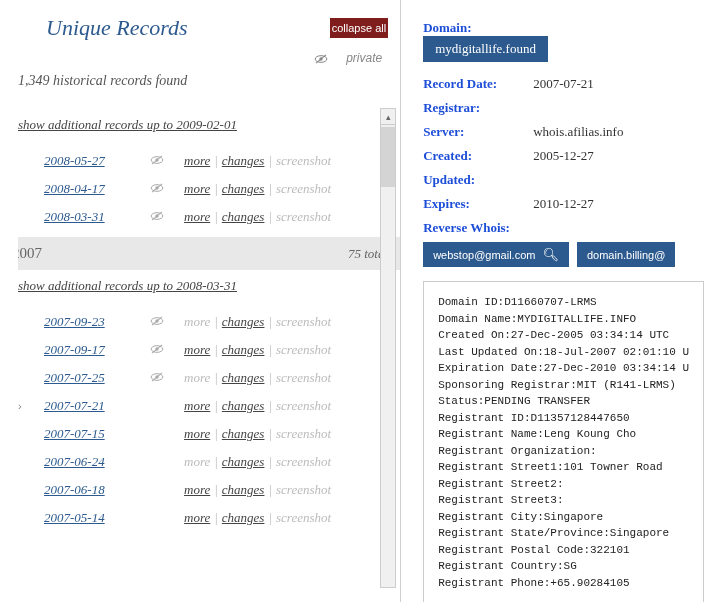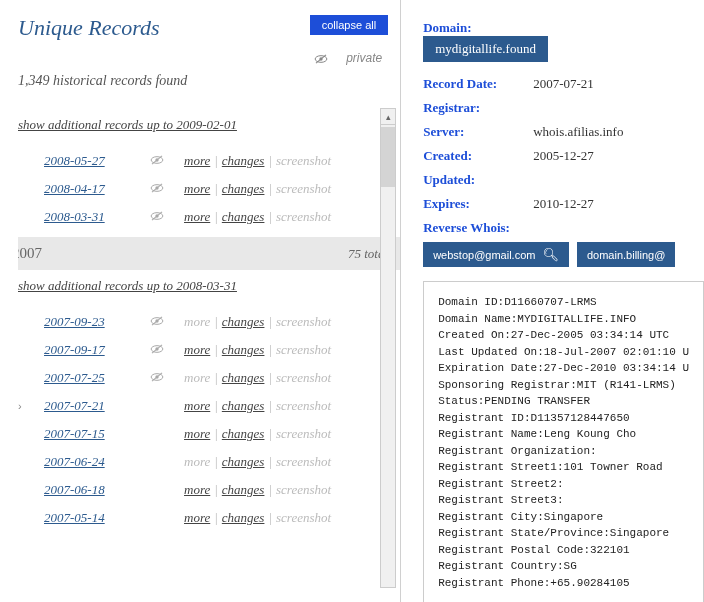--- a/index.html
+++ b/index.html
@@ -1,22 +1,22 @@
 <!DOCTYPE html>
 <html><head>
 <meta charset="utf-8">
 <style>
 * { box-sizing: border-box; margin: 0; padding: 0; }
 body { font-family: Verdana, Geneva, sans-serif; font-size: 12px; color: #333; background: #fff; width: 704px; height: 602px; overflow: hidden; }
 .container { display: flex; height: 100%; }
 .left-panel { width: 402px; border-right: 1px solid #d0d0d0; padding: 15px 0 0 18px; position: relative; }
 .right-panel { flex: 1; padding: 20px 0 0 22px; }
-.header-row { display: flex; align-items: flex-start; justify-content: space-between; padding-right: 12px; margin-bottom: 10px; }
+.header-row { display: flex; align-items: center; justify-content: space-between; padding-right: 12px; margin-bottom: 10px; margin-left: 28px; }
 .title { font-family: Georgia, serif; font-size: 22px; color: #2c5a8e; font-style: italic; }
-.btn-dark { background: #1d4ed8; color: #fff; padding: 4px 12px; font-size: 11px; border: none; cursor: pointer; }
+.btn-dark { background: #7f1d1d; color: #fff; padding: 4px 2px; font-size: 11px; border: none; cursor: pointer; }
 .private-row { text-align: right; padding-right: 18px; margin-bottom: 8px; color: #888; font-style: italic; display: flex; justify-content: flex-end; align-items: center; gap: 18px; }
 .eye-icon { width: 14px; height: 10px; display: inline-block; }
 .eye-icon svg { width: 100%; height: 100%; }
 .count-row { font-family: Georgia, serif; font-style: italic; font-size: 14px; color: #555; margin-bottom: 20px; }
 .records-scroll { position: relative; height: 500px; overflow: hidden; }
 .show-more { font-family: Georgia, serif; font-style: italic; font-size: 13px; color: #444; text-decoration: underline; text-align: left; margin: 8px 0 14px; cursor: pointer; }
 .record-row { display: flex; align-items: center; padding: 6px 0; gap: 16px; }
 .chevron { width: 10px; color: #888; font-size: 11px; }
 .date-link { color: #2c5a8e; text-decoration: underline; font-family: Georgia, serif; font-style: italic; font-size: 13px; width: 90px; cursor: pointer; }
 .eye-col { width: 18px; color: #aaa; }

